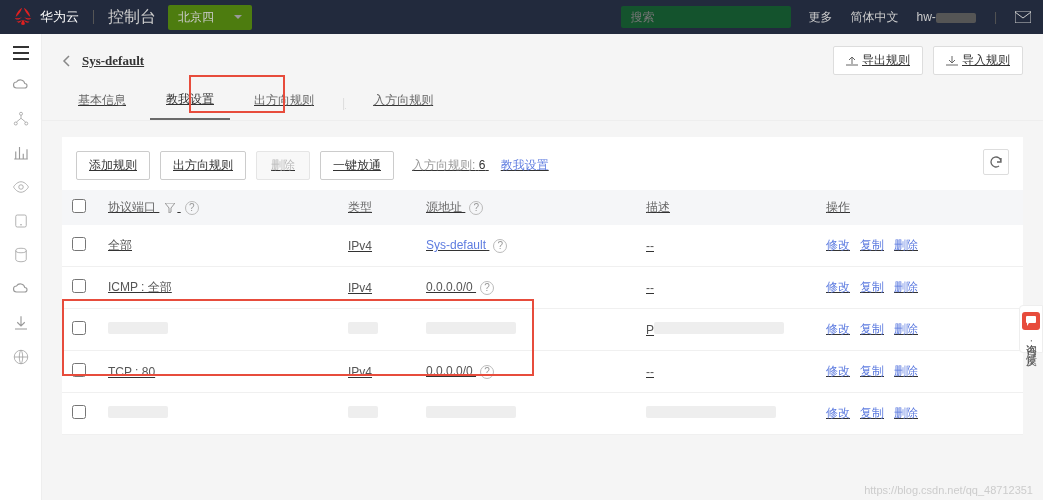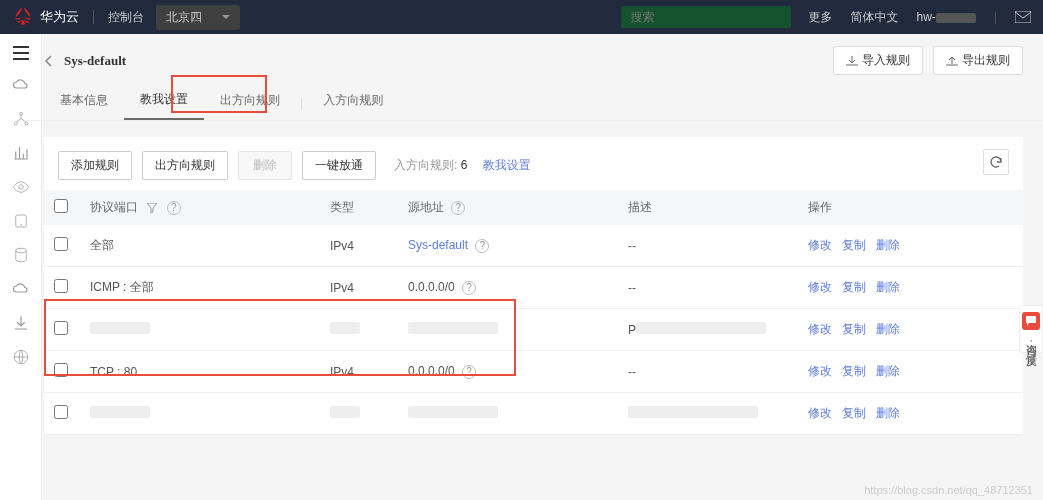--- a/index.html
+++ b/index.html
@@ -4,44 +4,44 @@
 <style>
 * { margin: 0; padding: 0; box-sizing: border-box; }
 body { font-family: "Microsoft YaHei", Arial, sans-serif; font-size: 12px; color: #333; background: #f5f5f5; width: 1043px; height: 500px; overflow: hidden; position: relative; }
 
 
 .top-header { background: #222a3d; height: 34px; display: flex; align-items: center; color: #ccc; padding: 0 12px; }
 .logo-area { display: flex; align-items: center; gap: 6px; }
 .huawei-logo { width: 22px; height: 22px; }
 .brand-text { color: #fff; font-size: 13px; font-weight: 500; }
 .divider-v { width: 1px; height: 14px; background: #555; margin: 0 14px; }
-.console-link { color: #ccc; font-size: 12px; }
-.region-select { background: #404040; border-radius: 2px; padding: 4px 10px; margin-left: 12px; display: flex; align-items: center; gap: 20px; font-size: 12px; }
+.console-link { color: #ccc; font-size: 16px; }
+.region-select { background: #4d7c0f; border-radius: 2px; padding: 4px 10px; margin-left: 12px; display: flex; align-items: center; gap: 20px; font-size: 12px; }
 .spacer { flex: 1; }
 .search-box { background: #14532d; border-radius: 2px; padding: 0 10px; height: 22px; display: flex; align-items: center; width: 170px; }
 .search-input { background: transparent; border: none; color: #ccc; outline: none; font-size: 12px; flex: 1; }
 .top-right-item { margin-left: 18px; color: #ccc; font-size: 12px; }
 .mail-icon { margin-left: 18px; }
 
 
 .left-rail { position: absolute; left: 0; top: 34px; bottom: 0; width: 42px; background: #fff; border-right: 1px solid #eee; display: flex; flex-direction: column; align-items: center; gap: 16px; padding-top: 12px; }
 .rail-icon { width: 18px; height: 18px; color: #888; }
 .hamburger { width: 16px; height: 14px; display: flex; flex-direction: column; justify-content: space-between; }
 .hamburger span { display: block; height: 2px; background: #333; }
 
 
-.main { position: absolute; left: 24px; top: 34px; right: 0; padding: 0; }
+.main { position: absolute; left: 42px; top: 34px; right: 0; padding: 0; text-decoration: underline; }
 .breadcrumb { display: flex; align-items: center; padding: 12px 20px 0 20px; gap: 12px; }
 .back-chevron { color: #888; }
 .page-title { font-size: 13px; font-weight: 700; color: #333; font-family: "Times New Roman", serif; }
 .top-buttons { margin-left: auto; display: flex; gap: 10px; }
 .btn-outline { border: 1px solid #ddd; background: #fff; color: #333; padding: 5px 12px; border-radius: 2px; font-size: 12px; cursor: pointer; }
 
 
-.tabs { display: flex; gap: 0; padding: 10px 20px 0 20px; align-items: center; border-bottom: 1px solid #eee; }
+.tabs { display: flex; gap: 8px; padding: 10px 20px 0 20px; align-items: center; border-bottom: 1px solid #eee; }
 .tab { padding: 6px 16px 10px 16px; color: #666; font-size: 12px; cursor: pointer; }
 .tab.active { color: #333; border-bottom: 2px solid #6a6a6a; }
 .tab-box { position: absolute; border: 2px solid #e74c3c; left: 147px; top: 41px; width: 96px; height: 38px; pointer-events: none; }
 .tab-sep { color: #ddd; margin: 0 4px; }
 
 
 .card { background: #fff; margin: 16px 20px; padding: 0; }
 .toolbar { display: flex; align-items: center; gap: 10px; padding: 14px 14px 10px 14px; position: relative; }
 .btn-white { border: 1px solid #ccc; background: #fff; color: #333; padding: 5px 12px; border-radius: 2px; font-size: 12px; cursor: pointer; }
 .btn-disabled { border: 1px solid #e5e5e5; background: #f8f8f8; color: #bbb; padding: 5px 14px; border-radius: 2px; font-size: 12px; }
@@ -171,27 +171,27 @@
 
 <div class="main">
   <div class="breadcrumb">
     <svg width="8" height="12" class="back-chevron">
         <path d="M7 1 L2 6 L7 11" stroke="#888" fill="none" stroke-width="1.5"></path>
       </svg>
     <span class="page-title">Sys-default</span>
     <div class="top-buttons">
       <button class="btn-outline">
         <svg width="12" height="10" style="vertical-align:middle;margin-right:4px">
-            <path d="M6 0v6M3 4l3 3 3-3M0 9h12" stroke="#666" fill="none"></path>
-          </svg><span>导入规则</span>
+            <path d="M6 8V2M3 4l3-3 3 3M0 9h12" stroke="#666" fill="none"></path>
+          </svg><span>导出规则</span>
       </button>
       <button class="btn-outline">
         <svg width="12" height="10" style="vertical-align:middle;margin-right:4px">
-            <path d="M6 8V2M3 4l3-3 3 3M0 9h12" stroke="#666" fill="none"></path>
-          </svg><span>导出规则</span>
+            <path d="M6 0v6M3 4l3 3 3-3M0 9h12" stroke="#666" fill="none"></path>
+          </svg><span>导入规则</span>
       </button>
     </div>
   </div>
 
   <div class="tabs">
     <div class="tab">基本信息</div>
     <div class="tab active">教我设置</div>
     <div class="tab">出方向规则</div>
     <span class="tab-sep">|</span>
     <div class="tab">入方向规则</div>

